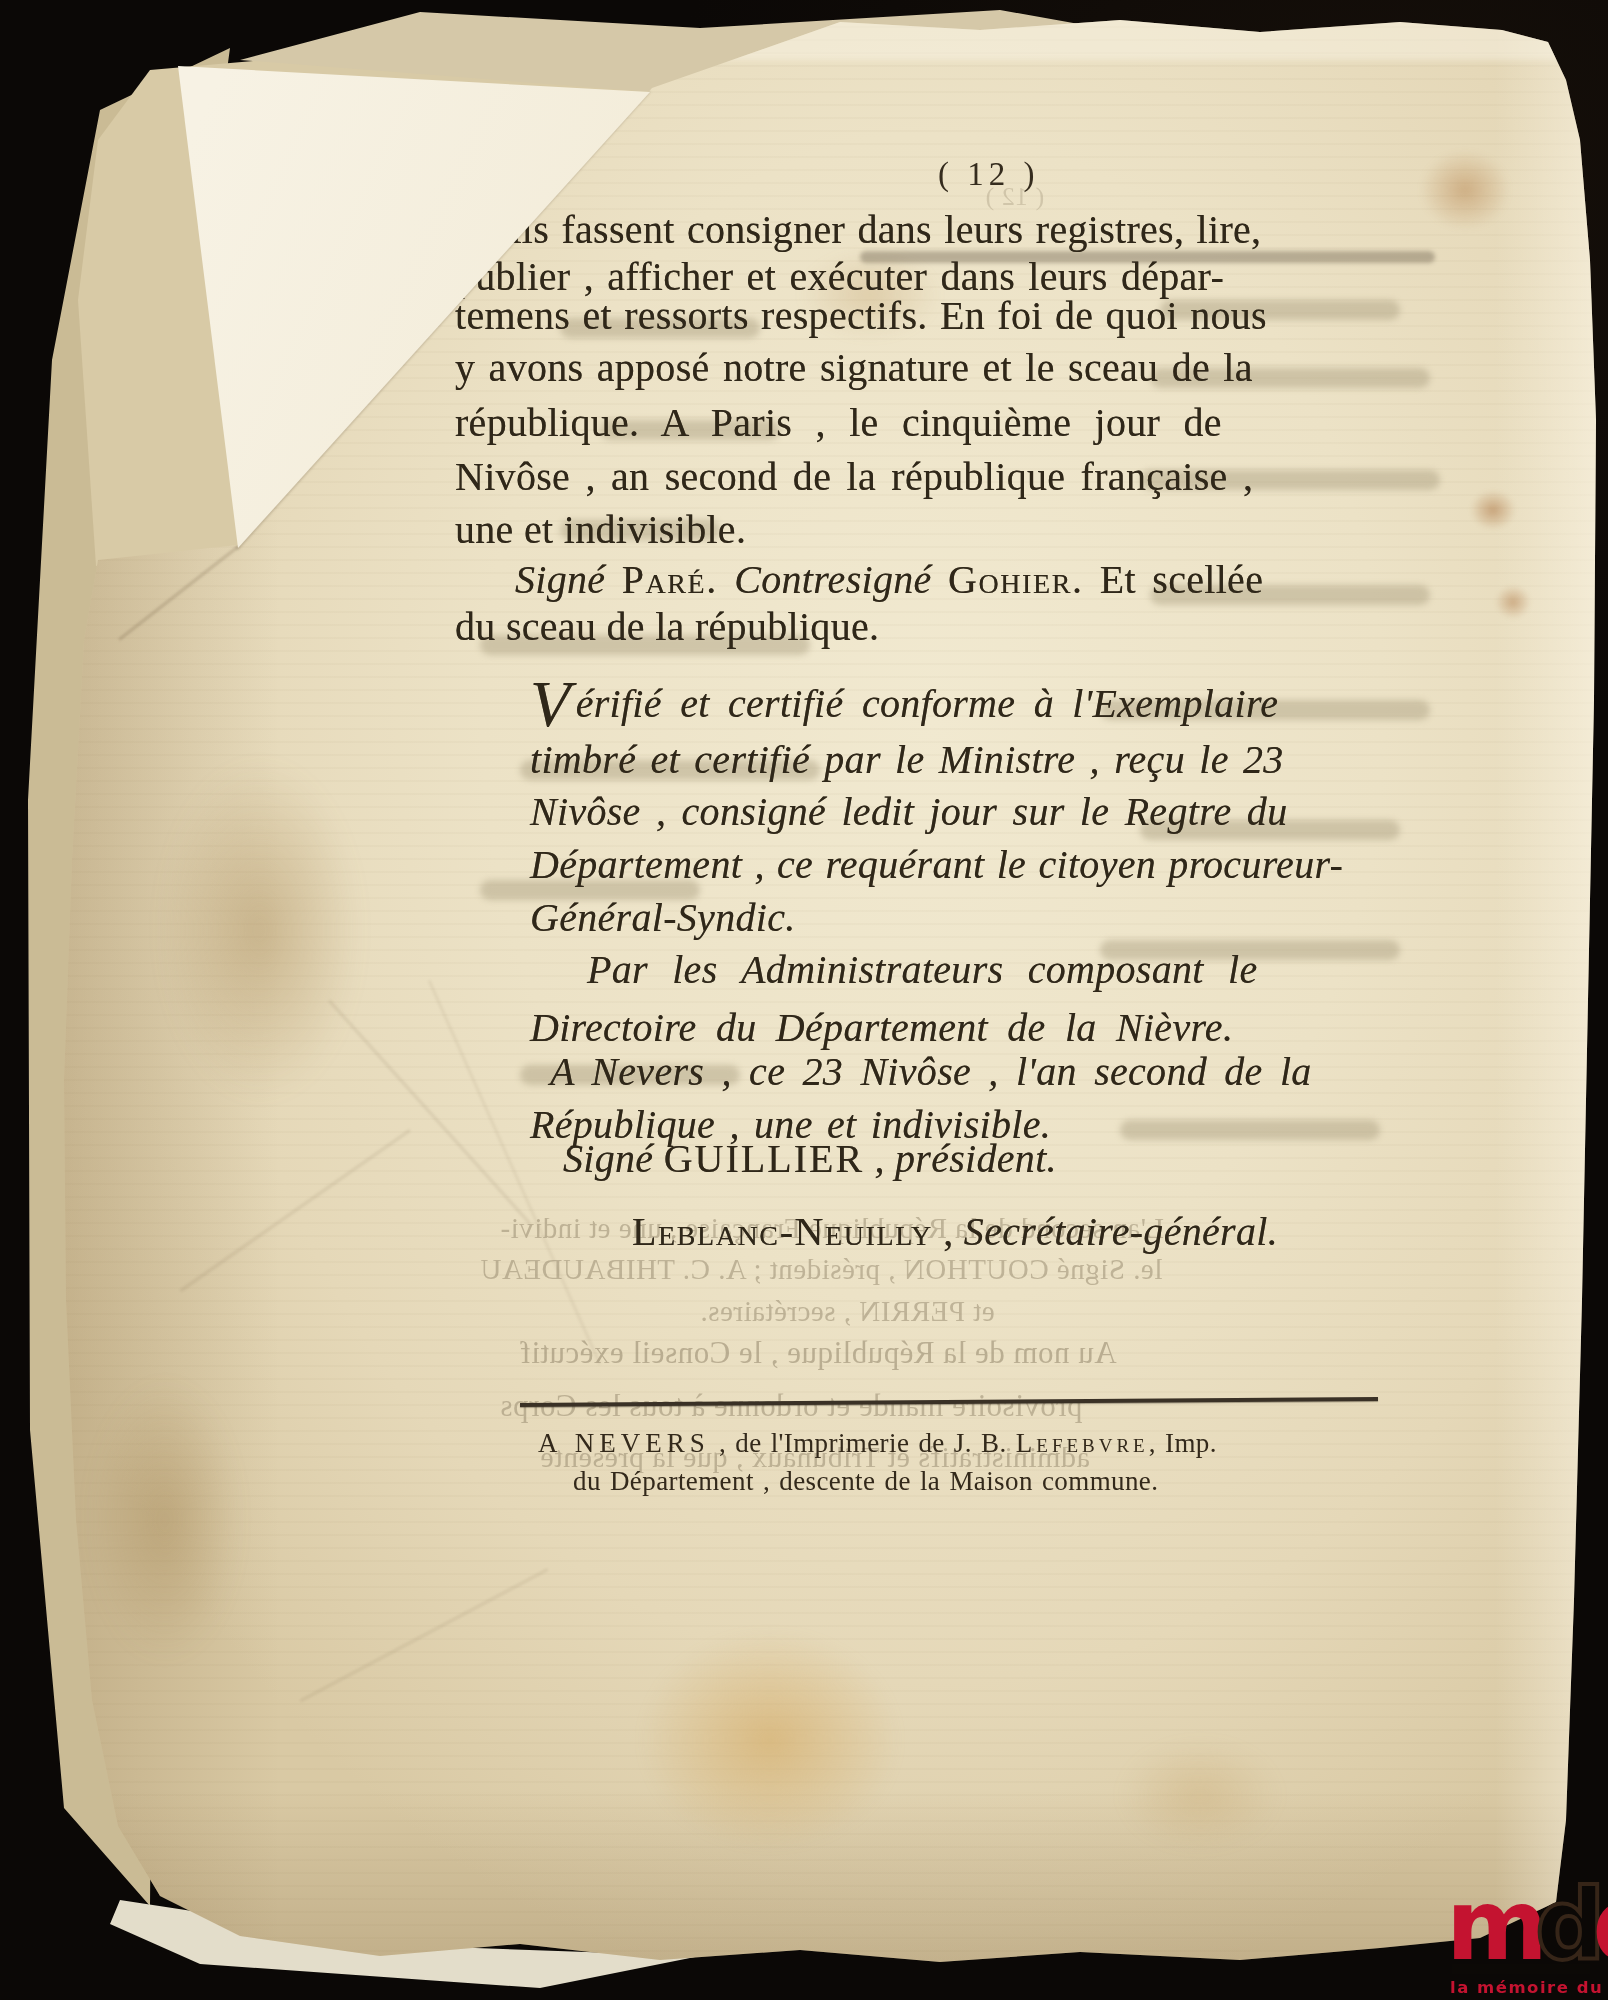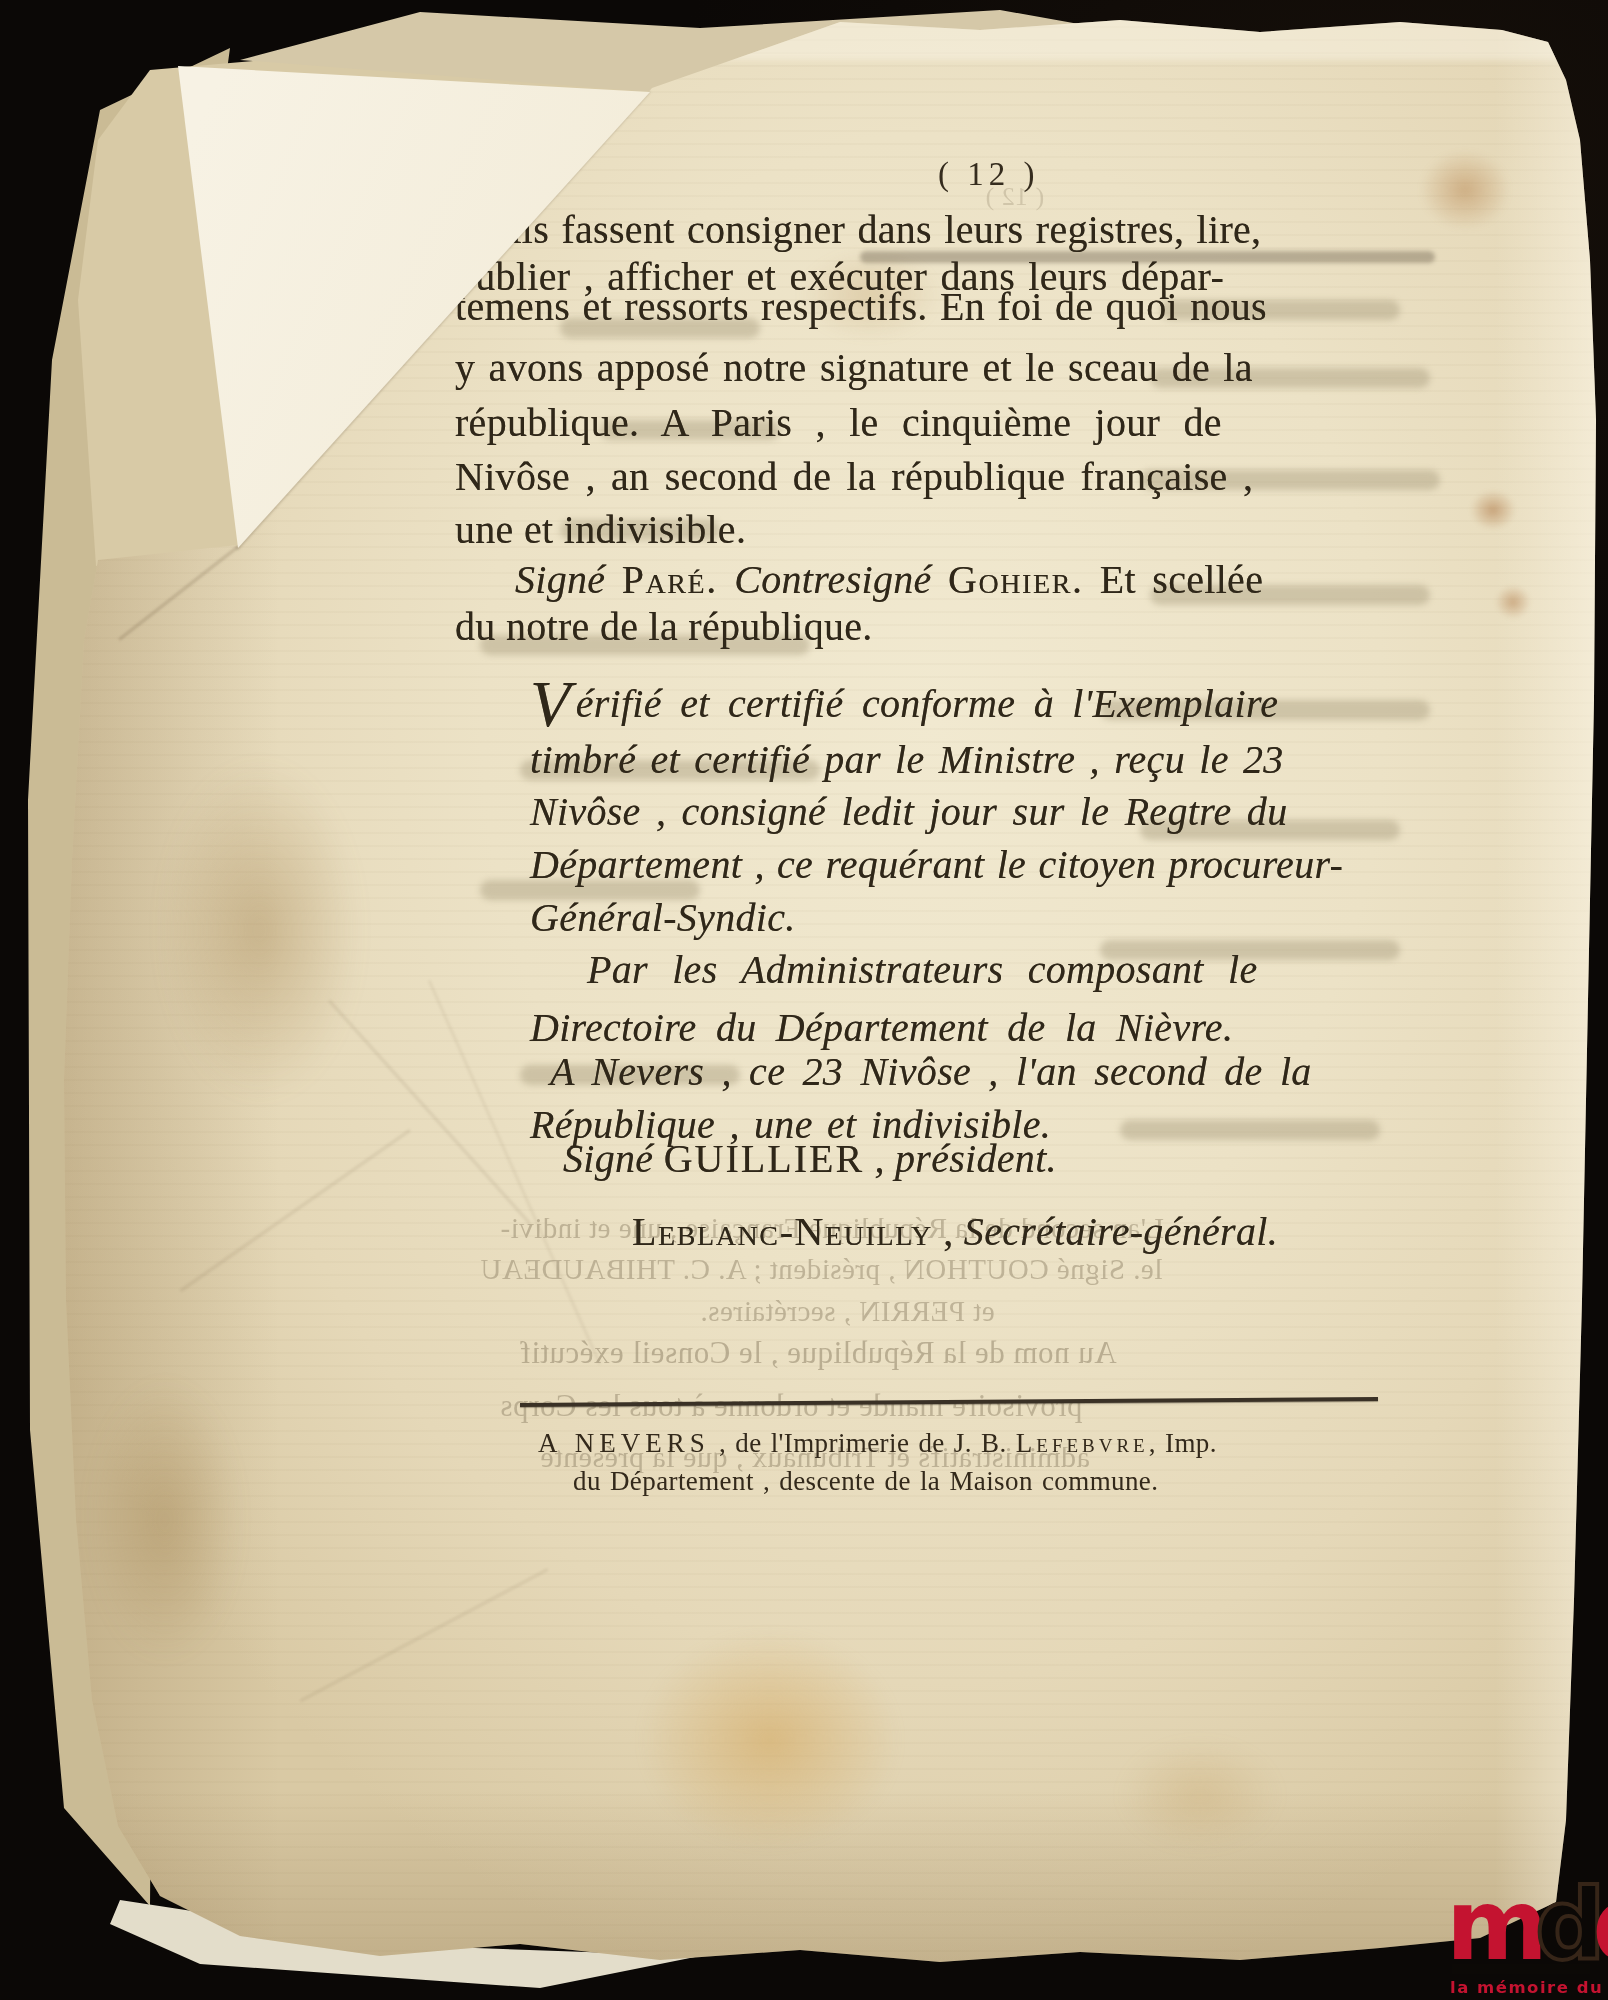--- a/index.html
+++ b/index.html
@@ -110,27 +110,27 @@
     <div class="ghost" style="left:500px;top:1212px;font-size:29px;">L'an second de la République Française , une et indivi-</div>
     <div class="ghost" style="left:480px;top:1253px;font-size:29px;">le. Signé COUTHON , président ; A. C. THIBAUDEAU</div>
     <div class="ghost" style="left:700px;top:1295px;font-size:29px;">et PERRIN , secrétaires.</div>
     <div class="ghost" style="left:520px;top:1335px;font-size:31px;opacity:.55;">Au nom de la République , le Conseil exécutif</div>
     <div class="ghost" style="left:500px;top:1388px;font-size:31px;">provisoire mande et ordonne à tous les Corps</div>
     <div class="ghost" style="left:540px;top:1440px;font-size:30px;">administratifs et Tribunaux , que la présente</div>
 
     <div id="textcol">
       <div class="ln" style="top:210px;left:0;word-spacing:2px;"><span>loi ils fassent consigner dans leurs registres, lire,</span></div>
       <div class="ln" style="top:257px;left:0;word-spacing:3px;"><span>publier , afficher et exécuter dans leurs dépar-</span></div>
-      <div class="ln" style="top:287px;left:0;word-spacing:2px;"><span>temens et ressorts respectifs. En foi de quoi nous</span></div>
+      <div class="ln" style="top:296px;left:0;word-spacing:2px;"><span>temens et ressorts respectifs. En foi de quoi nous</span></div>
       <div class="ln" style="top:348px;left:0;word-spacing:3px;"><span>y avons apposé notre signature et le sceau de la</span></div>
       <div class="ln" style="top:403px;left:0;word-spacing:13px;"><span>république. A Paris , le cinquième jour de</span></div>
       <div class="ln" style="top:457px;left:0;word-spacing:5px;"><span>Nivôse , an second de la république française ,</span></div>
       <div class="ln" style="top:510px;left:0;"><span>une et indivisible.</span></div>
       <div class="ln" style="top:560px;left:60px;word-spacing:6px;"><span class="it">Signé </span><span class="sc">Paré.</span><span class="it"> Contresigné </span><span class="sc">Gohier.</span><span> Et scellée</span></div>
-      <div class="ln" style="top:607px;left:0;"><span>du notre de la république.</span></div>
+      <div class="ln" style="top:607px;left:0;"><span>du sceau de la république.</span></div>
 
       <div class="ln it" style="top:684px;left:75px;word-spacing:8px;"><span class="dropV">V</span><span>érifié et certifié conforme à l'Exemplaire</span></div>
       <div class="ln it" style="top:740px;left:75px;word-spacing:4px;"><span>timbré et certifié par le Ministre , reçu le 23</span></div>
       <div class="ln it" style="top:792px;left:75px;word-spacing:5px;"><span>Nivôse , consigné ledit jour sur le Regtre du</span></div>
       <div class="ln it" style="top:845px;left:75px;word-spacing:2px;"><span>Département , ce requérant le citoyen procureur-</span></div>
       <div class="ln it" style="top:898px;left:75px;"><span>Général-Syndic.</span></div>
 
       <div class="ln it" style="top:950px;left:132px;word-spacing:14px;"><span>Par les Administrateurs composant le</span></div>
       <div class="ln it" style="top:1008px;left:75px;word-spacing:9px;"><span>Directoire du Département de la Nièvre.</span></div>
       <div class="ln it" style="top:1052px;left:95px;word-spacing:7px;"><span>A Nevers , ce 23 Nivôse , l'an second de la</span></div>

